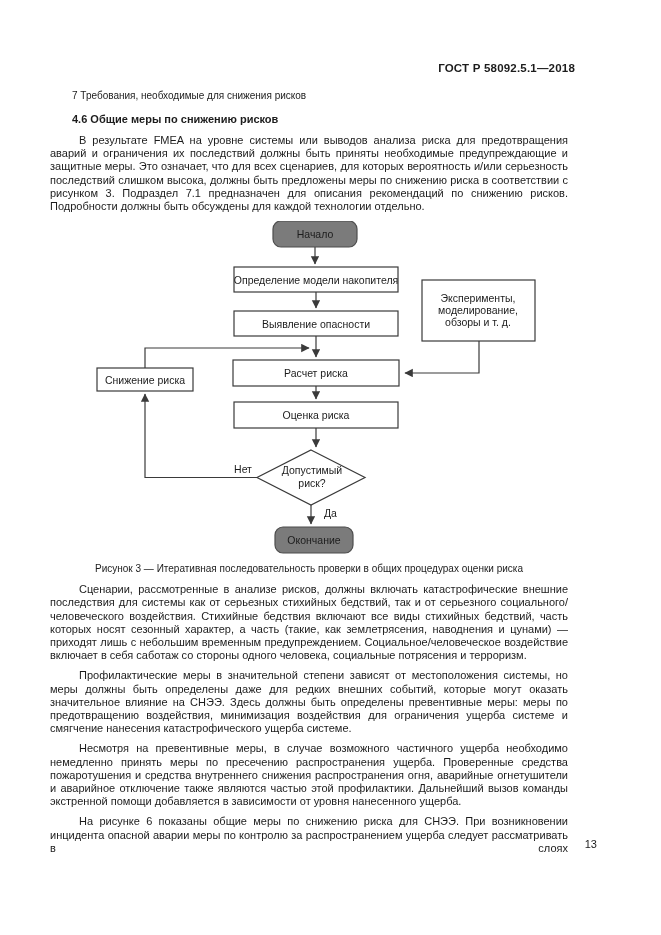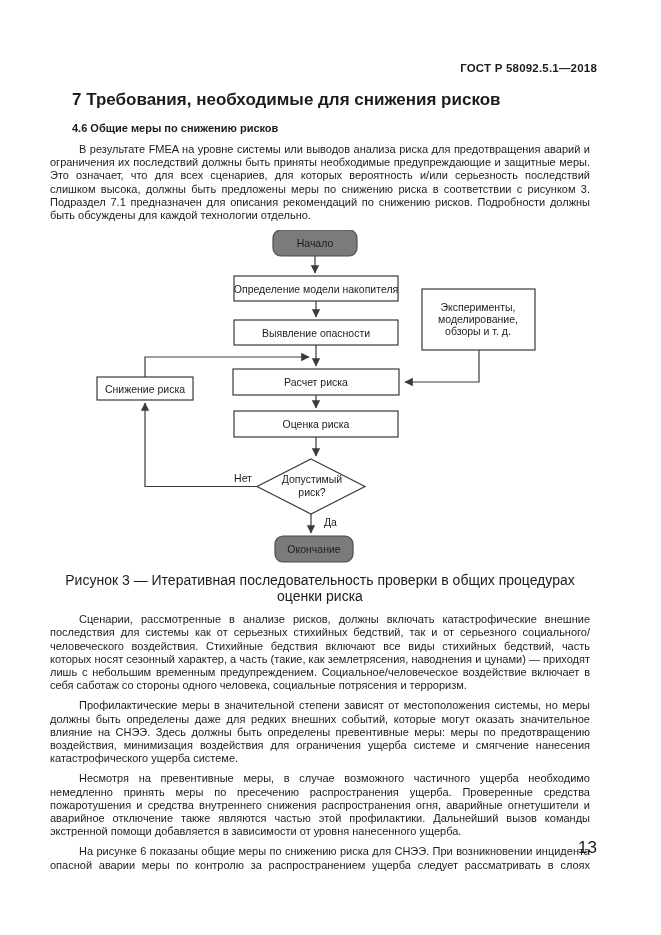--- a/index.html
+++ b/index.html
@@ -5,31 +5,31 @@
   html,body{margin:0;padding:0;background:#e9e9e9;}
   .page{
     position:relative;
     width:661px;height:935px;
     margin:0 auto;
     background:#ffffff;
     font-family:"Liberation Sans","DejaVu Sans",sans-serif;
     color:#1c1c1c;
     overflow:hidden;
     box-sizing:border-box;
-    padding:62px 64px 0 43px;
+    padding:62px 86px 0 43px;
   }
   .doc-header{
     text-align:right;
     font-weight:bold;
     font-size:11.5px;
     letter-spacing:.2px;
   }
   h1.section{
-    font-size:17px;
-    font-weight:bold;
+    font-size:10px;
+    font-weight:normal;
     margin:16px 0 0 29px;
     padding:0;
   }
   h2.subsection{
     font-size:11px;
     font-weight:bold;
     margin:12px 0 0 29px;
     padding:0;
   }
   p.body{
@@ -41,30 +41,30 @@
   }
   p.body.first{margin-top:9px;}
   p.body.last-justified{text-align-last:justify;}
   .figure-wrap{
     position:relative;
     width:549px;
     margin:8px 0 0 -43px;
     height:336px;
   }
   .figure-caption{
-    font-size:14px;
+    font-size:10px;
     text-align:center;
     margin:6px 0 9px 0;
     text-indent:0;
   }
   .page-number{
     position:absolute;
     top:838px;
     right:64px;
-    font-size:17px;
+    font-size:11px;
     text-align:center;
   }
   svg text{
     font-family:"Liberation Sans","DejaVu Sans",sans-serif;
     font-size:10.5px;
     fill:#1c1c1c;
   }
   svg .edge-label{font-size:10.5px;}
 </style>
 </head>

